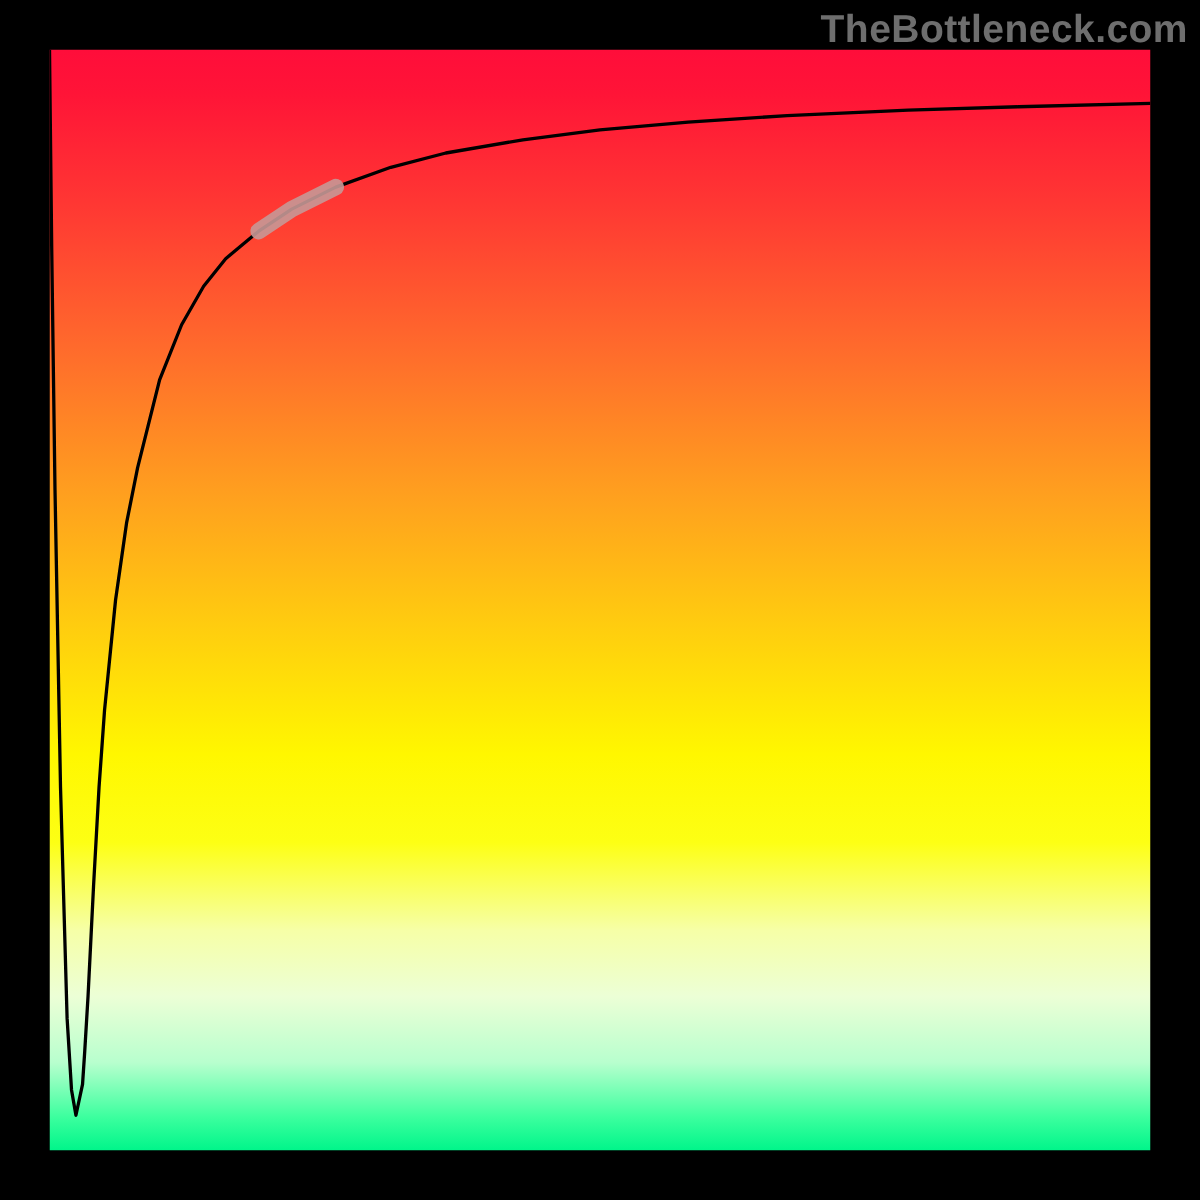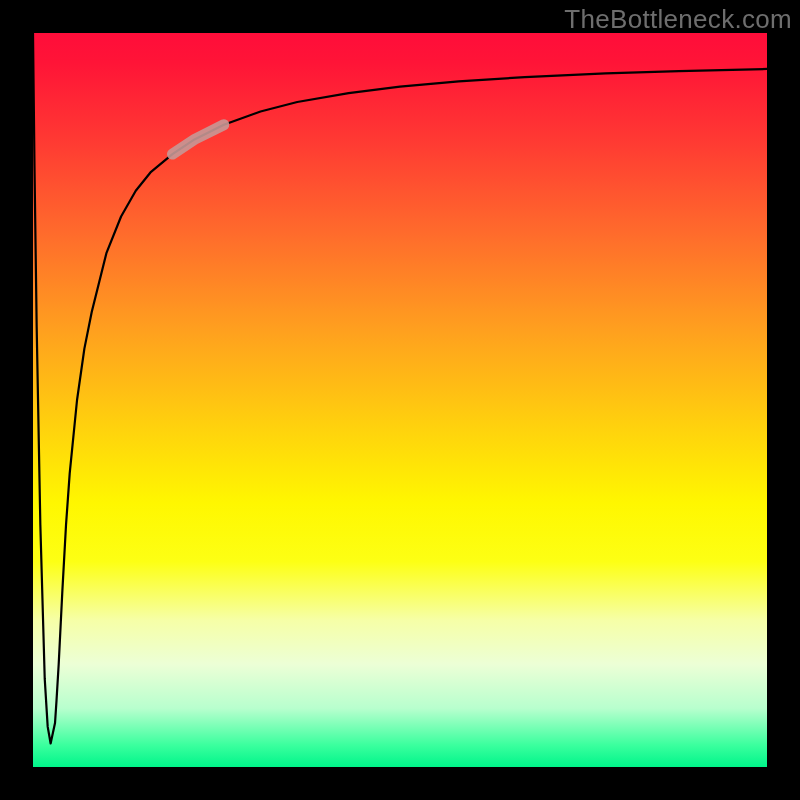--- a/index.html
+++ b/index.html
@@ -16,21 +16,21 @@
     width: 800px;
     height: 800px;
     background: #000;
   }
   .watermark {
     position: absolute;
     top: 4px;
     right: 8px;
     color: #6e6e6e;
     font-size: 26px;
-    font-weight: 400;
+    font-weight: 700;
     letter-spacing: 0.3px;
     z-index: 10;
     user-select: none;
   }
   .plot-area {
     position: absolute;
     left: 33px;
     top: 33px;
     width: 734px;
     height: 734px;

